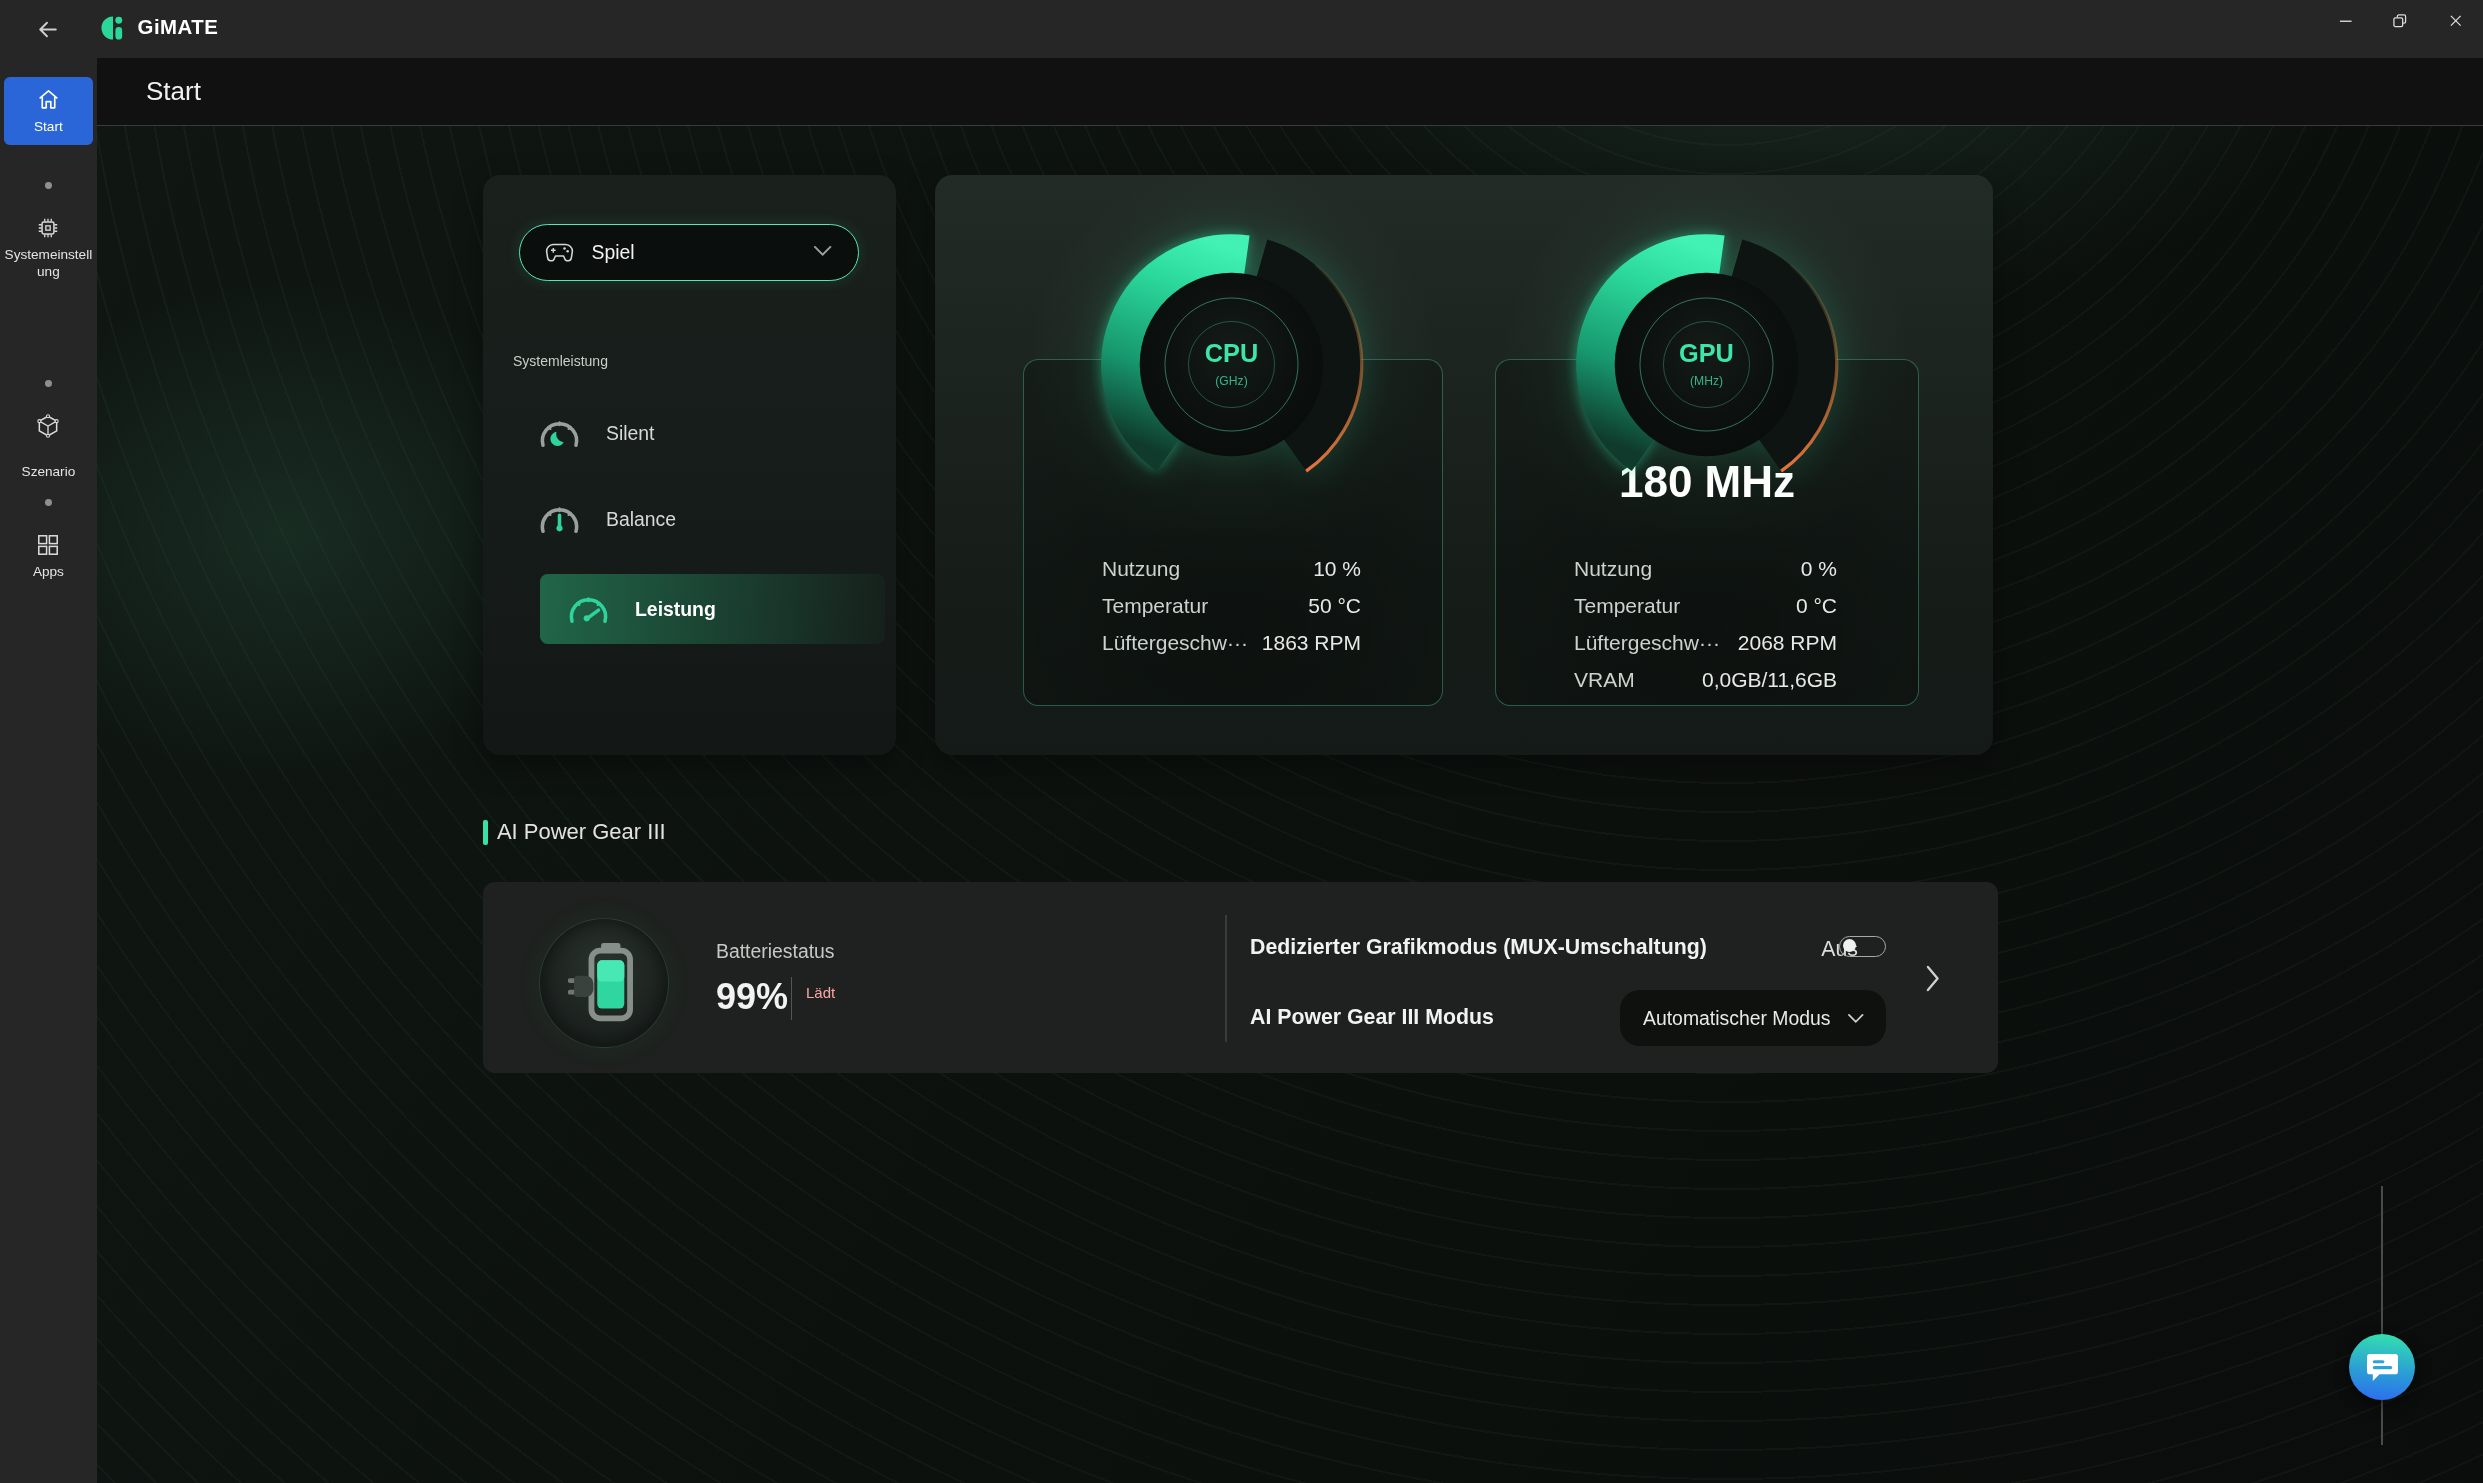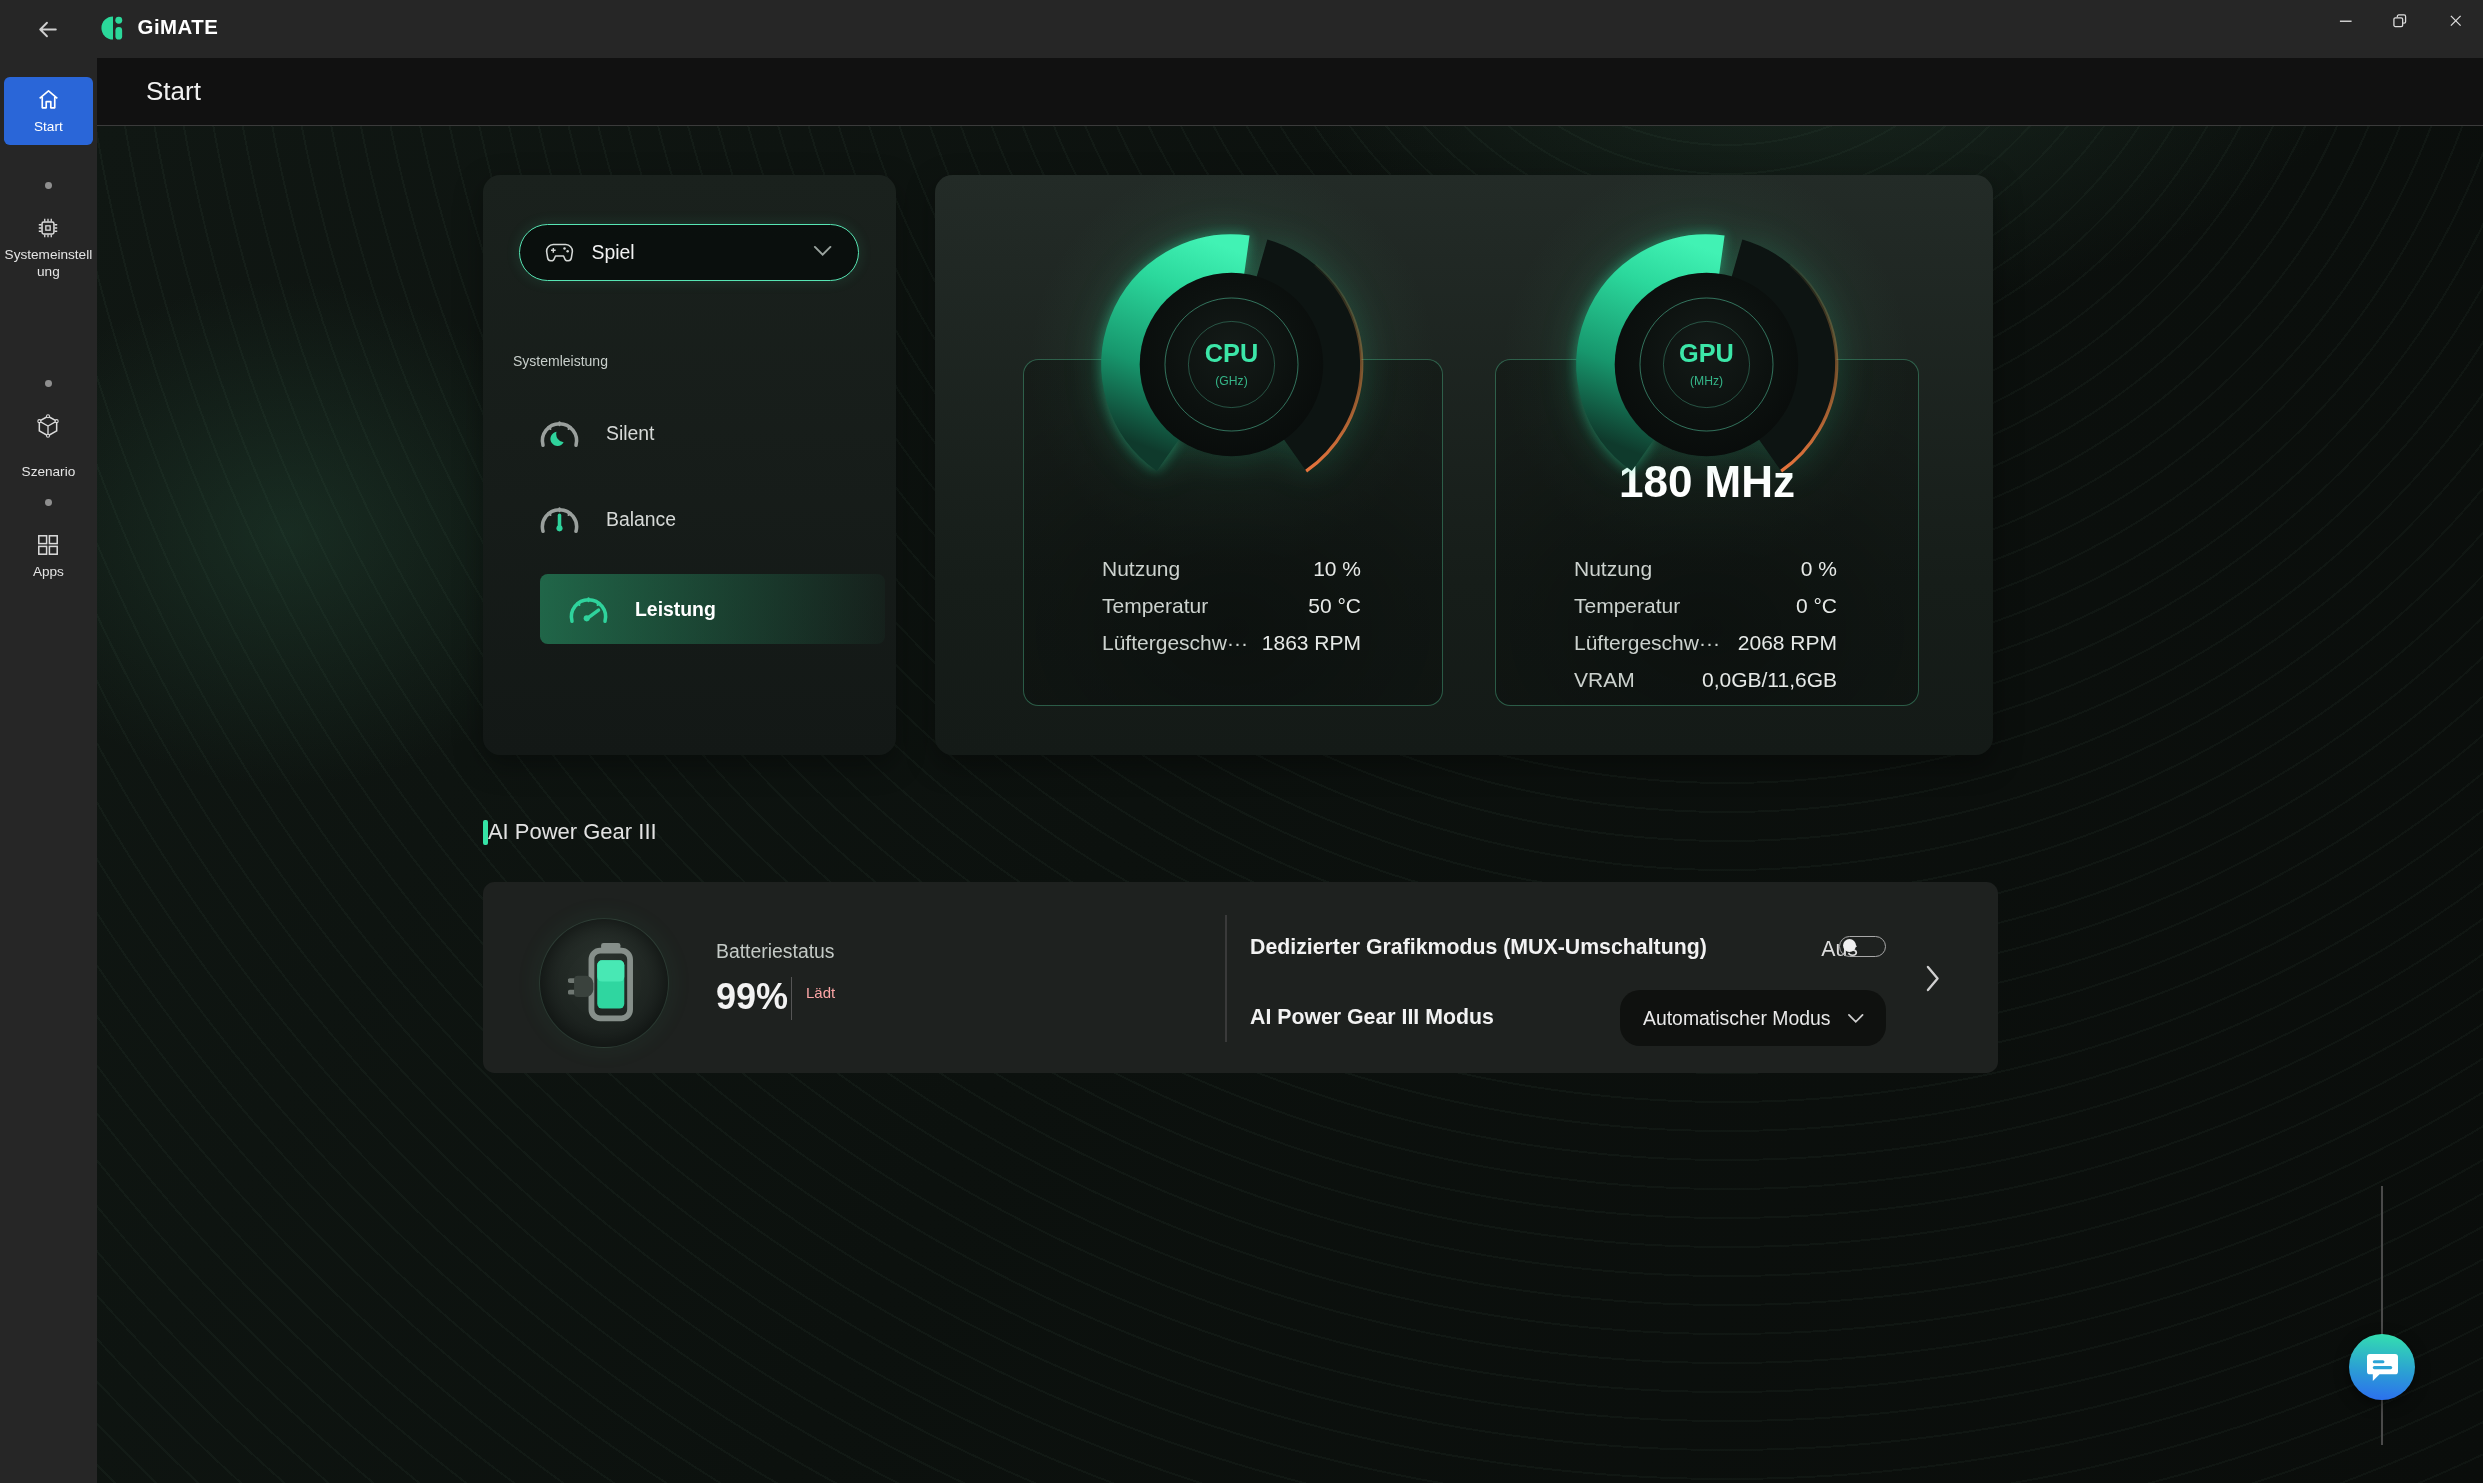--- a/index.html
+++ b/index.html
@@ -60,21 +60,21 @@
 
   
   .stat-card{position:absolute;width:420px;height:347px;border-radius:15.5px;border:1px solid rgba(84,198,150,.40);box-sizing:border-box;background:radial-gradient(330px 252px at 50% 78%, rgba(6,9,8,.55), rgba(10,15,12,.35));}
   .gauge-value{position:absolute;left:0;right:0;top:97px;text-align:center;font-size:44px;font-weight:bold;color:#fff;}
   .stat-rows{position:absolute;left:78px;right:81px;top:190px;}
   .stat-row{display:flex;justify-content:space-between;align-items:center;height:37px;font-size:21px;color:#ccd2ce;}
   .stat-row .v{color:#e6e9e7;}
   .gauge-svg{position:absolute;width:281px;height:281px;filter:drop-shadow(0 0 17.5px rgba(40,200,140,.22));}
 
   
-  .apg-head{position:absolute;left:386px;top:693px;display:flex;align-items:center;gap:0;}
+  .apg-head{position:absolute;left:386px;top:693px;display:flex;align-items:center;gap:9px;}
   .apg-bar{width:4.9px;height:25px;background:#35e3a6;border-radius:1.9px;}
   .apg-title{font-size:22px;color:#e2e2e2;}
   .apg-card{position:absolute;left:386px;top:756px;width:1515px;height:191px;border-radius:11.6px;background:#1e211f;}
   .batt-circle{position:absolute;left:56px;top:36px;width:128px;height:128px;border-radius:50%;
       background:radial-gradient(circle at 50% 35%, #2a322d, #1b211e 72%);
       border:1px solid rgba(130,200,165,.14);
       box-shadow:inset 0 0 21.3px rgba(0,0,0,.55), 0 0 25px rgba(60,160,110,.10);
       display:flex;align-items:center;justify-content:center;}
   .batt-label{position:absolute;left:233px;top:58px;font-size:19.4px;color:#c4cac6;}
   .batt-pct{position:absolute;left:233px;top:94px;font-size:36px;font-weight:bold;color:#f2f2f2;}

